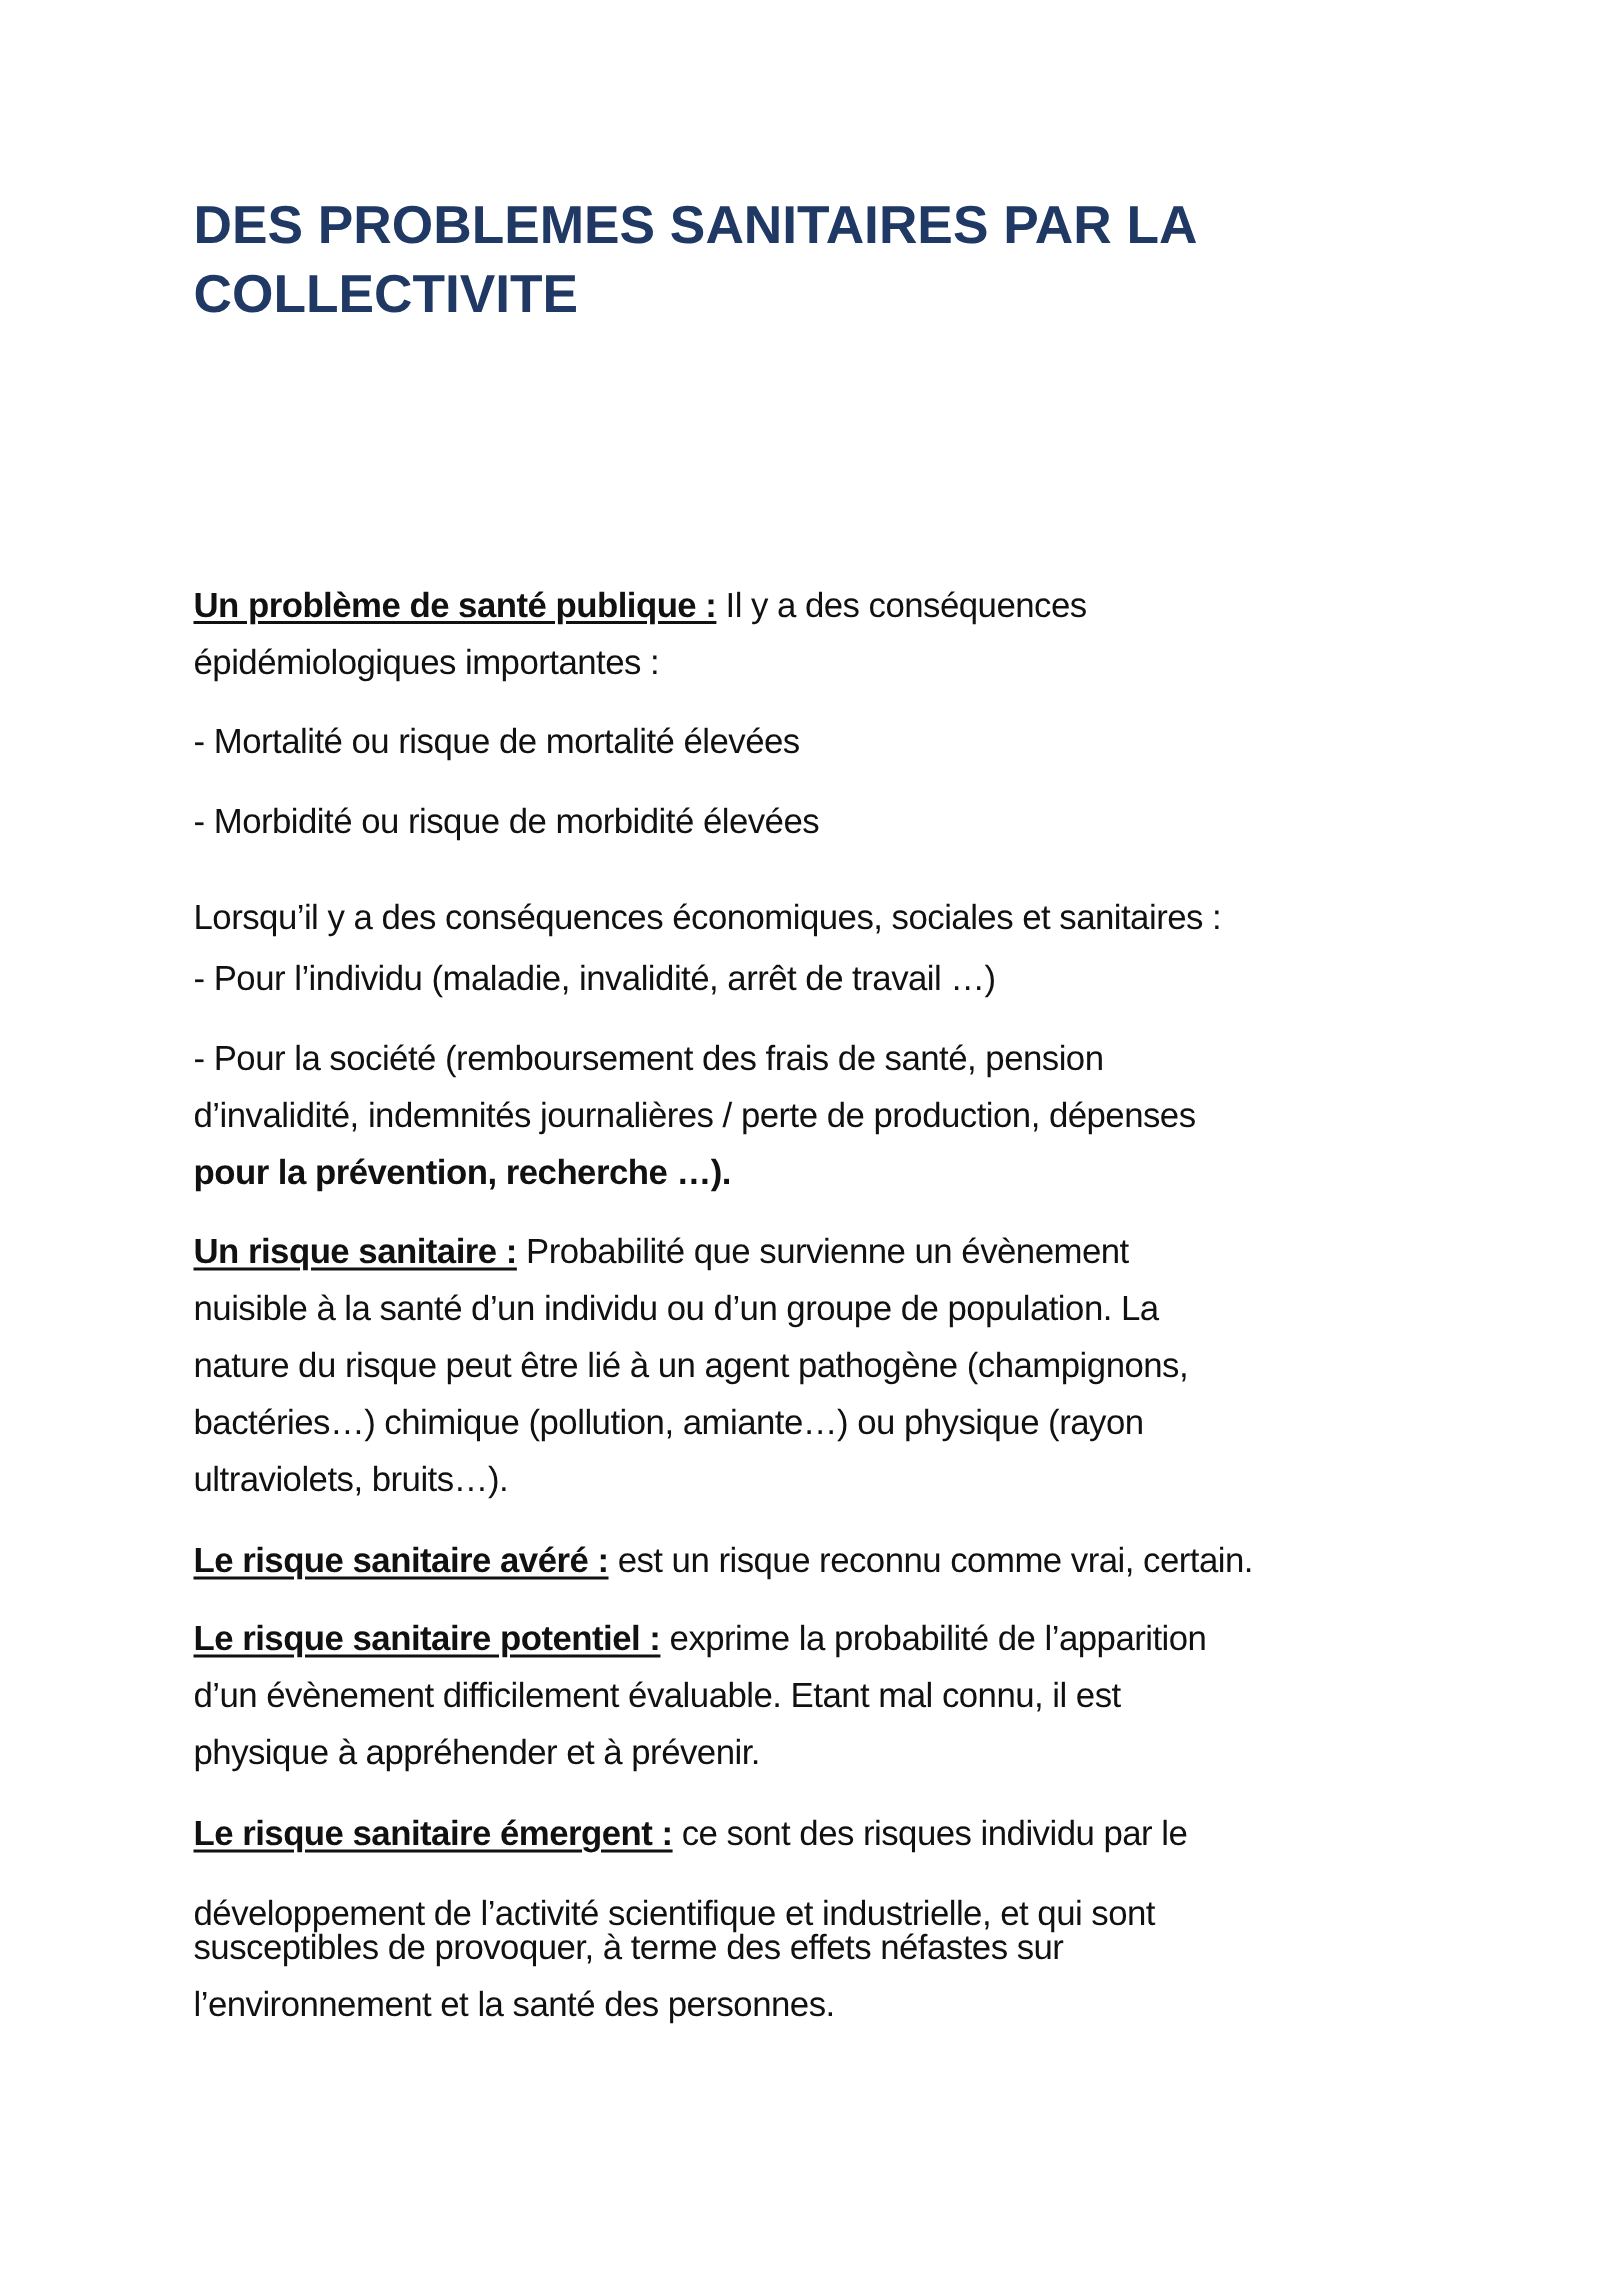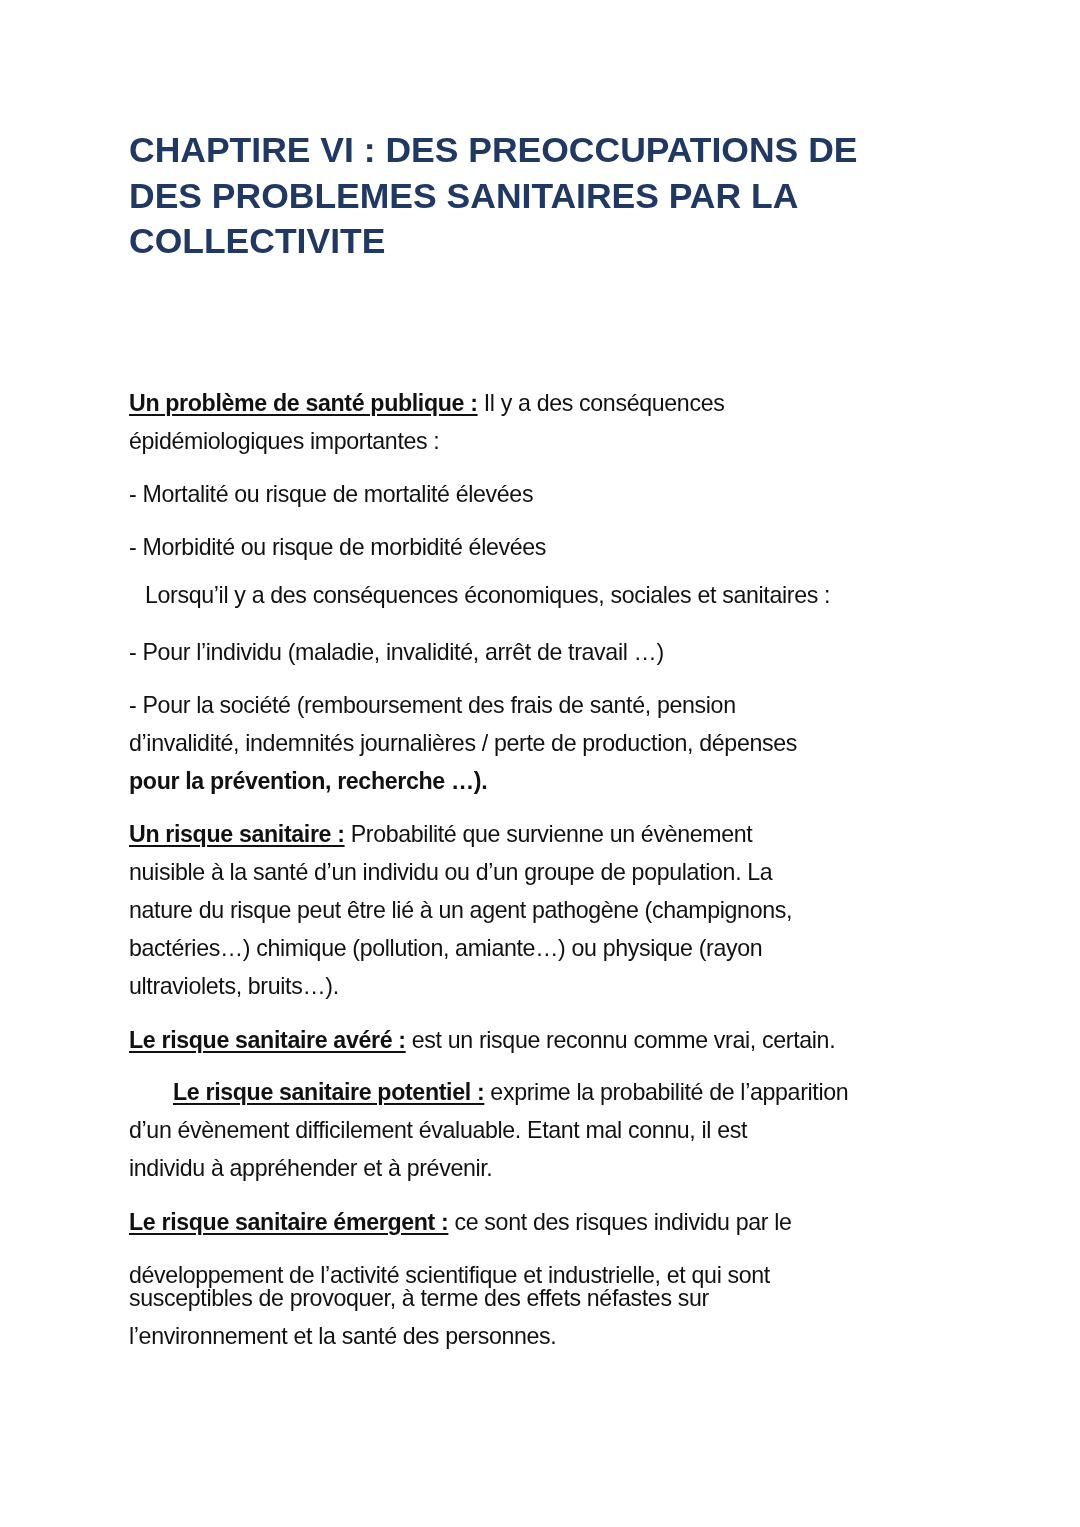--- a/index.html
+++ b/index.html
@@ -52,56 +52,55 @@
       text-underline-offset: 3px;
       text-decoration-thickness: 2px;
     }
   </style>
 </head>
 <body>
 
 <div class="page">
 
   <h1 class="title">
-    <span>CHAPTIRE VI : DES PREOCCUPATIONS DE</span>
     <span>DES PROBLEMES SANITAIRES PAR LA</span>
     <span>COLLECTIVITE</span>
   </h1>
 
   <div class="body-text">
 
     <div class="line" style="top:388px;">
       <span class="term">Un problème de santé publique :</span><span> Il y a des conséquences</span>
     </div>
     <div class="line" style="top:426px;">épidémiologiques importantes :</div>
     <div class="line" style="top:479px;">- Mortalité ou risque de mortalité élevées</div>
     <div class="line" style="top:532px;">- Morbidité ou risque de morbidité élevées</div>
-    <div class="line" style="top:580px;margin-left:16px;">Lorsqu’il y a des conséquences économiques, sociales et sanitaires :</div>
+    <div class="line" style="top:596px;">Lorsqu’il y a des conséquences économiques, sociales et sanitaires :</div>
     <div class="line" style="top:637px;">- Pour l’individu (maladie, invalidité, arrêt de travail …)</div>
     <div class="line" style="top:690px;">- Pour la société (remboursement des frais de santé, pension</div>
     <div class="line" style="top:728px;">d’invalidité, indemnités journalières / perte de production, dépenses</div>
     <div class="line" style="top:766px;font-weight:bold;">pour la prévention, recherche …).</div>
 
     <div class="line" style="top:819px;">
       <span class="term">Un risque sanitaire :</span><span> Probabilité que survienne un évènement</span>
     </div>
     <div class="line" style="top:857px;">nuisible à la santé d’un individu ou d’un groupe de population. La</div>
     <div class="line" style="top:895px;">nature du risque peut être lié à un agent pathogène (champignons,</div>
     <div class="line" style="top:933px;">bactéries…) chimique (pollution, amiante…) ou physique (rayon</div>
     <div class="line" style="top:971px;text-align:center;">ultraviolets, bruits…).</div>
 
     <div class="line" style="top:1025px;">
       <span class="term">Le risque sanitaire avéré :</span><span> est un risque reconnu comme vrai, certain.</span>
     </div>
 
-    <div class="line" style="top:1077px;margin-left:44px;">
+    <div class="line" style="top:1077px;">
       <span class="term">Le risque sanitaire potentiel :</span><span> exprime la probabilité de l’apparition</span>
     </div>
     <div class="line" style="top:1115px;">d’un évènement difficilement évaluable. Etant mal connu, il est</div>
-    <div class="line" style="top:1153px;">individu à appréhender et à prévenir.</div>
+    <div class="line" style="top:1153px;">physique à appréhender et à prévenir.</div>
 
     <div class="line" style="top:1207px;">
       <span class="term">Le risque sanitaire émergent :</span><span> ce sont des risques individu par le</span>
     </div>
     <div class="line" style="top:1245px;margin-top:15px;">développement de l’activité scientifique et industrielle, et qui sont</div>
     <div class="line" style="top:1283px;">susceptibles de provoquer, à terme des effets néfastes sur</div>
     <div class="line" style="top:1321px;">l’environnement et la santé des personnes.</div>
 
   </div>
 </div>

